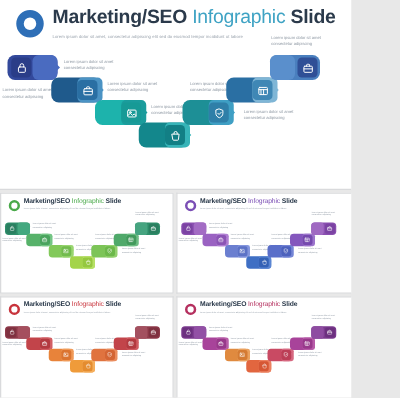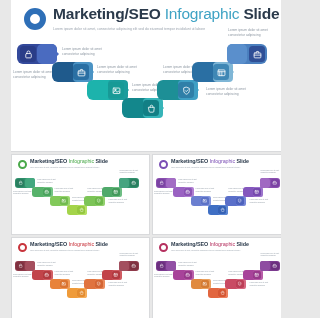--- a/index.html
+++ b/index.html
@@ -1,21 +1,21 @@
 <!DOCTYPE html>
 <html><head>
 <meta charset="utf-8">
 <style>
   html,body{margin:0;padding:0;background:#e8e8e8;}
   body{width:281px;height:318px;overflow:hidden;font-family:"Liberation Sans",sans-serif;}
 
   .page{position:relative;width:281px;height:318px;background:#e8e8e8;}
 
   
-  .panel{position:absolute;background:#ffffff;border:1px solid #d9dadc;box-sizing:border-box;overflow:hidden;margin-left:11px;}
+  .panel{position:absolute;background:#ffffff;border:1px solid #d9dadc;box-sizing:border-box;overflow:hidden;}
   .panel.hero{left:0;top:0;width:281px;height:152px;border-left:none;border-top:none;border-right:none;}
   .panel.t1{left:0;top:154px;width:139px;height:81px;}
   .panel.t2{left:141px;top:154px;width:140px;height:81px;border-right:none;}
   .panel.t3{left:0;top:237px;width:139px;height:81px;border-bottom:none;}
   .panel.t4{left:141px;top:237px;width:140px;height:81px;border-right:none;border-bottom:none;}
 
   
   .hdr{position:absolute;display:flex;align-items:flex-start;}
   .hero .hdr{left:13px;top:6px;}
   .thumb .hdr{left:6px;top:4px;}

